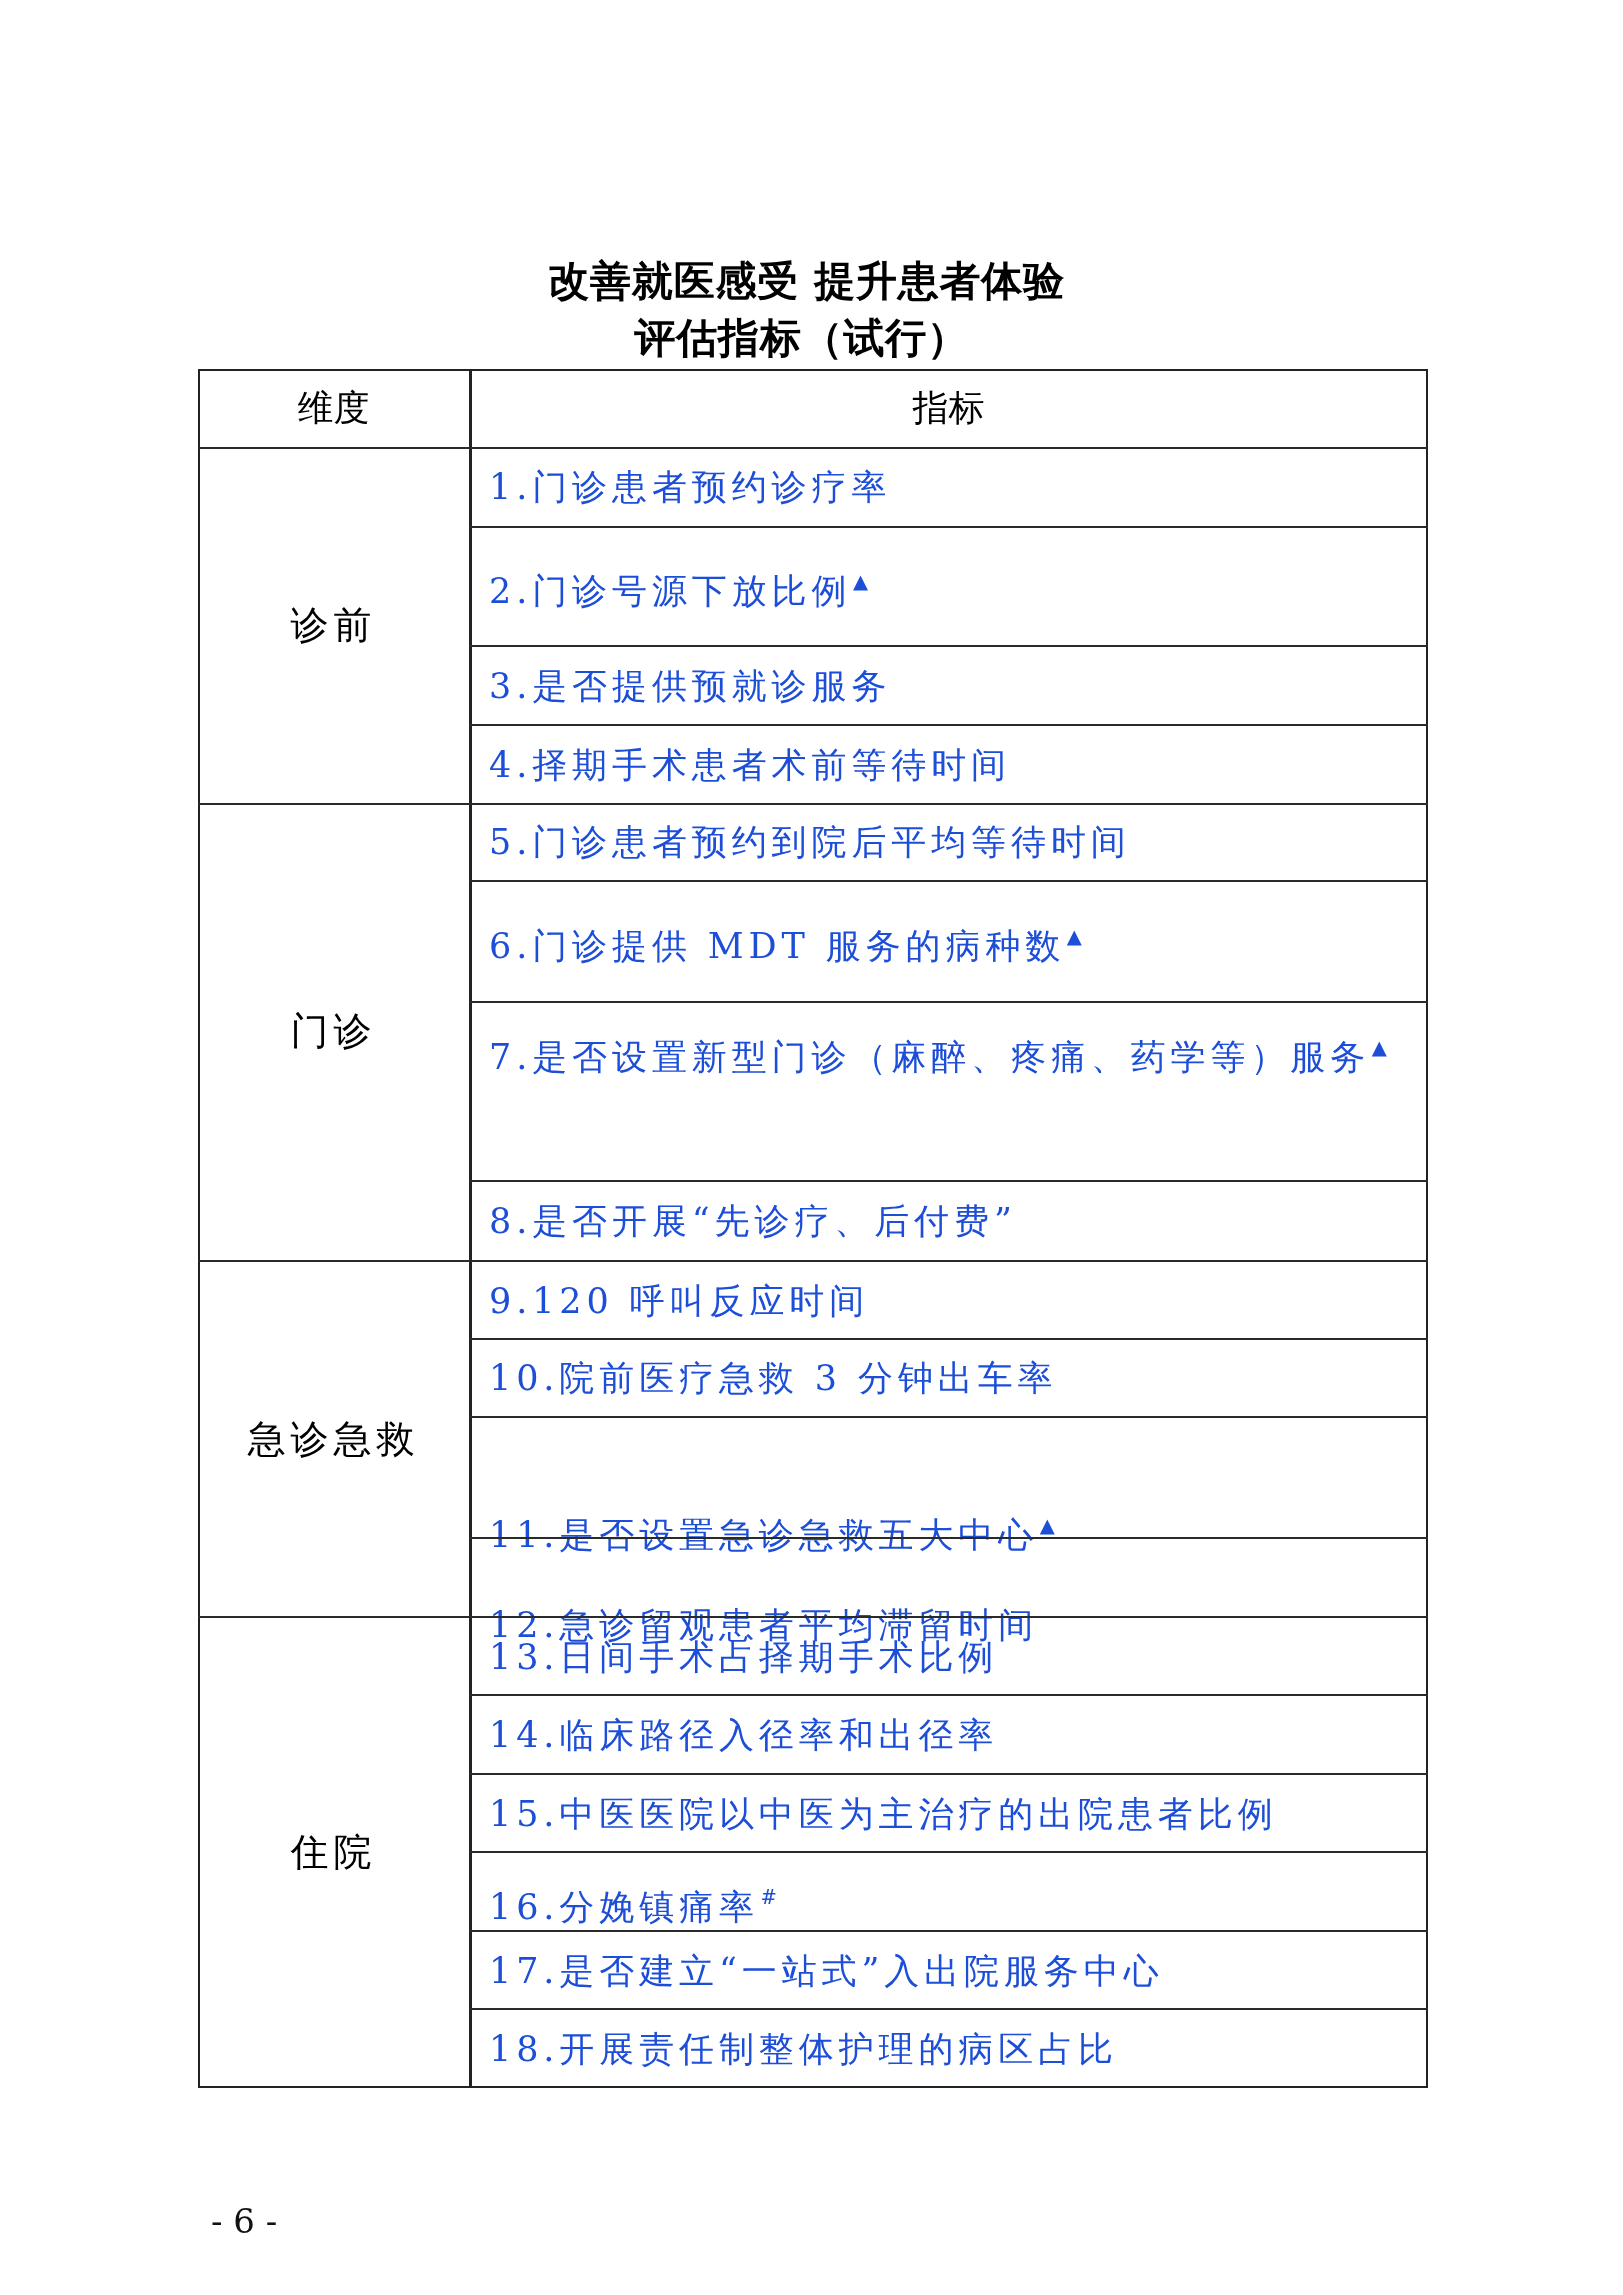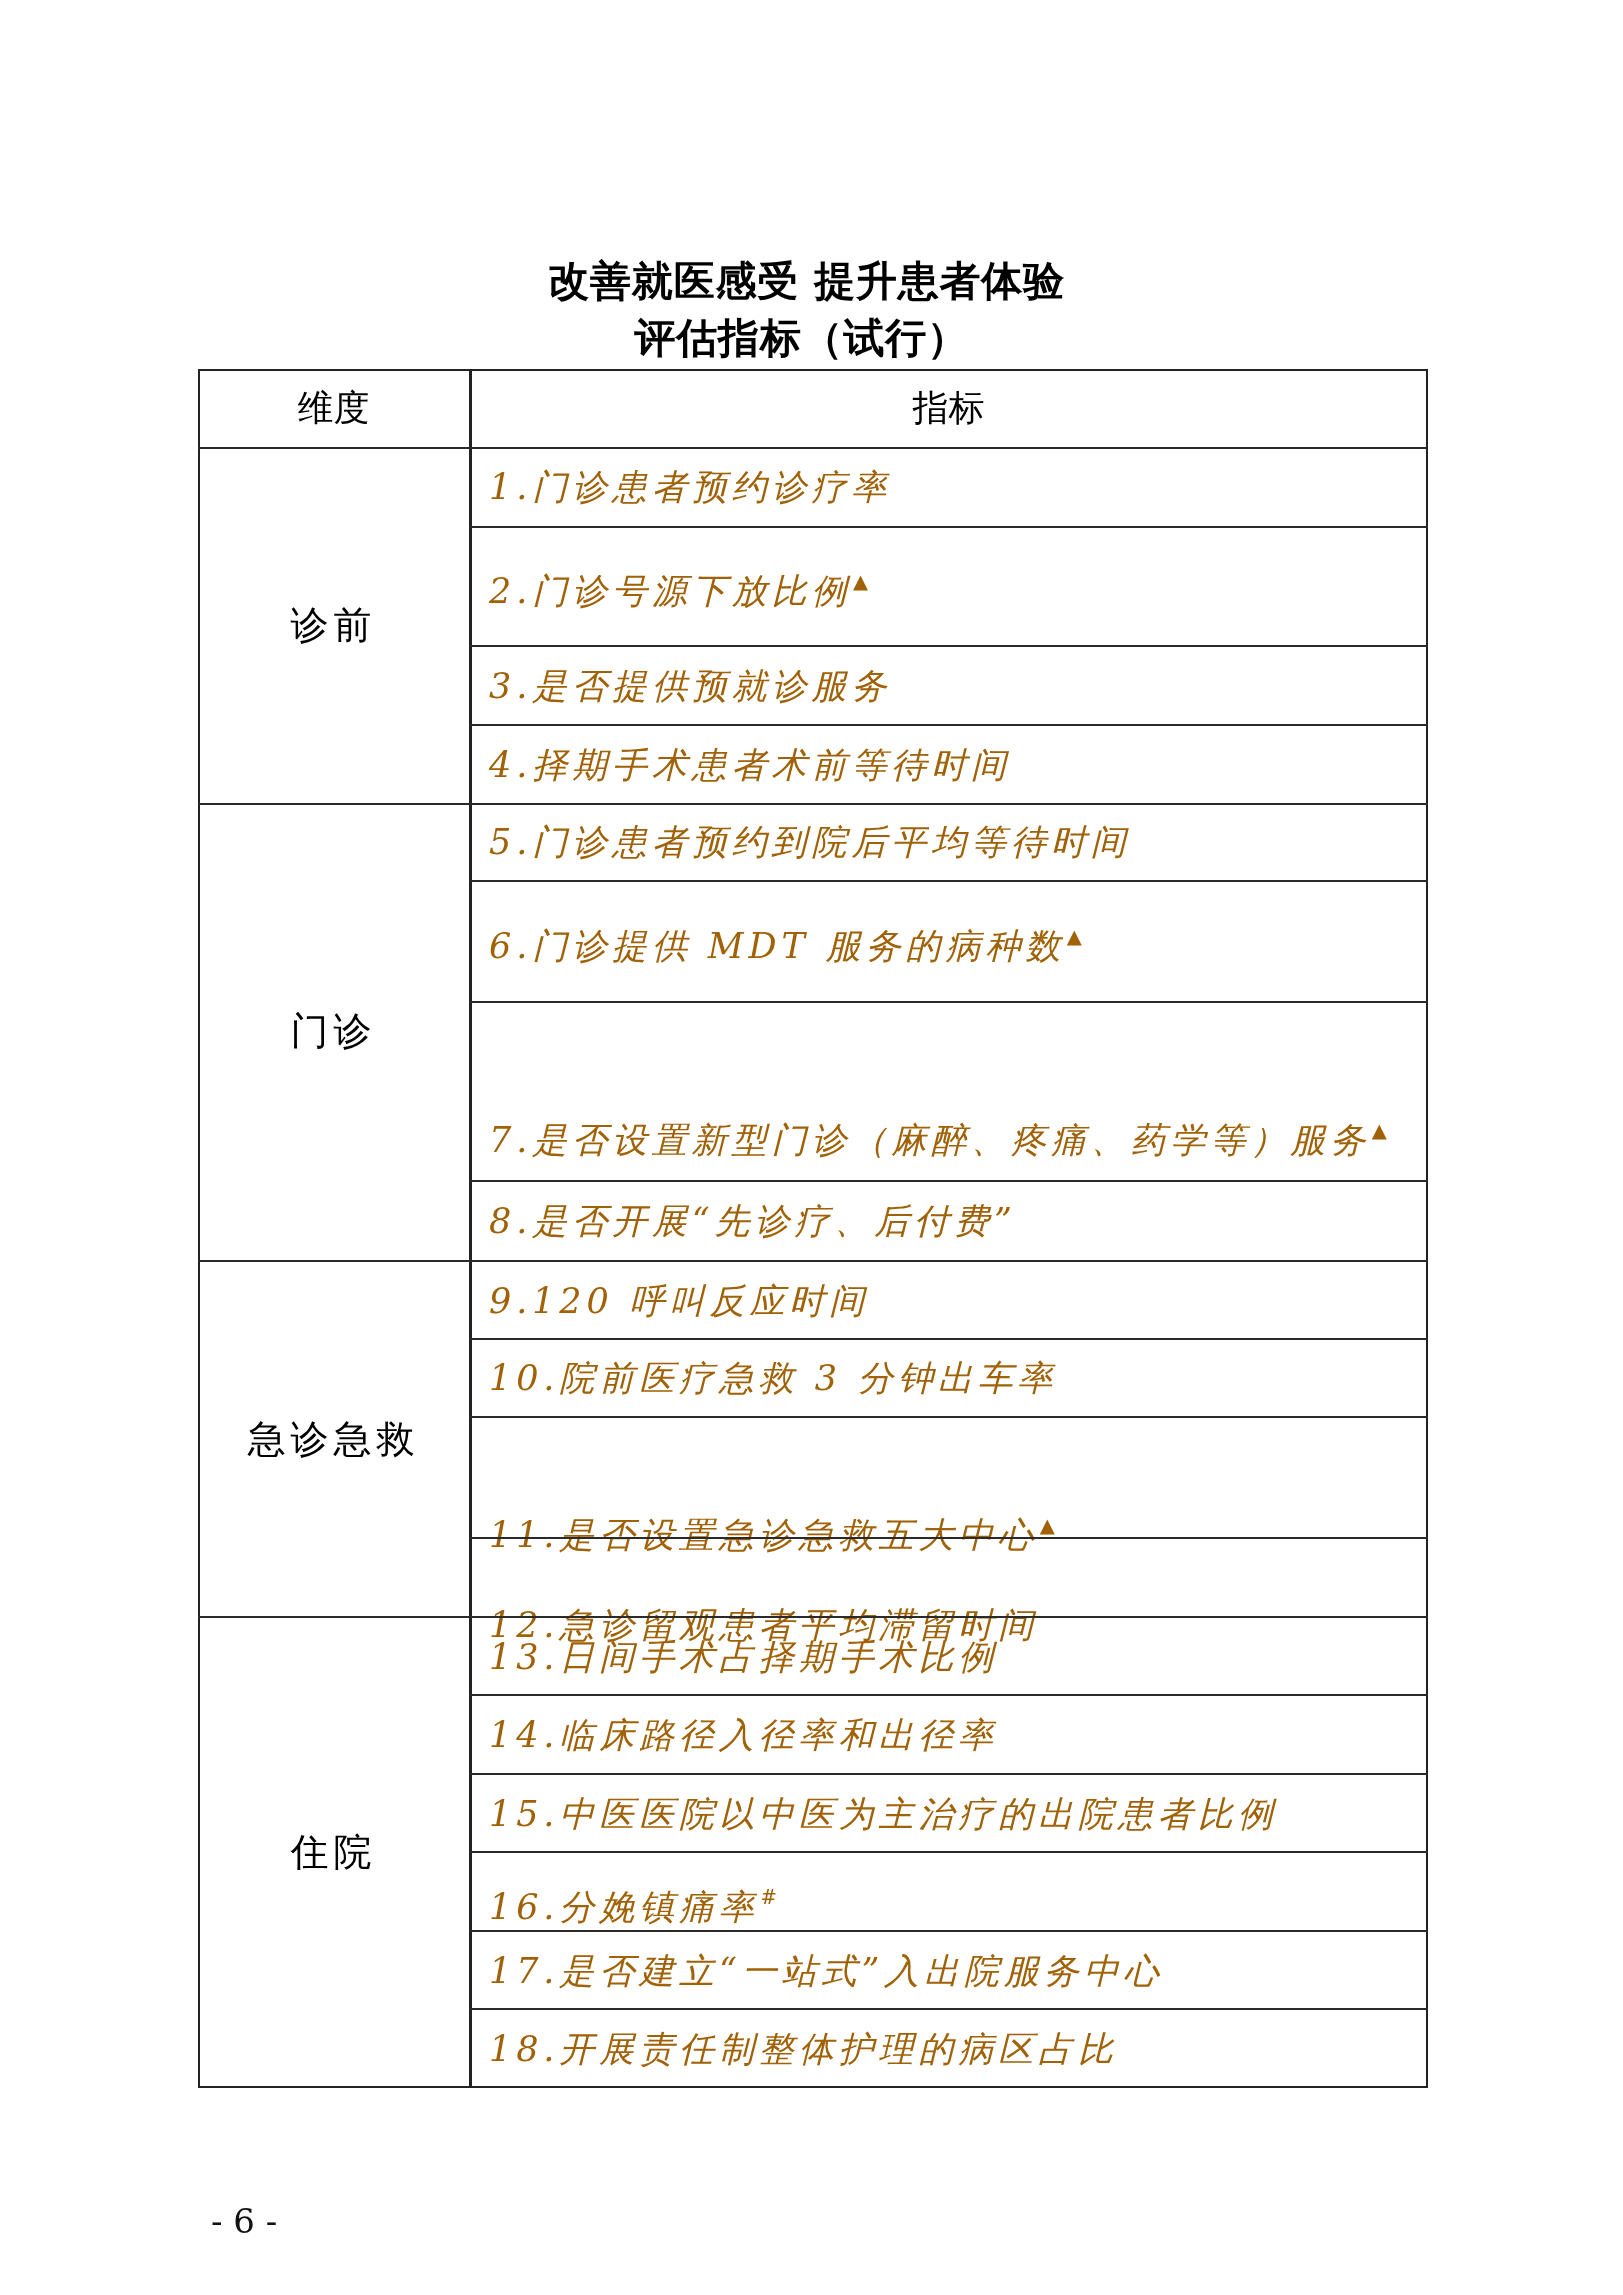--- a/index.html
+++ b/index.html
@@ -13,22 +13,22 @@
   .grid { position: absolute; left: 198px; top: 369px; width: 1230px; height: 1719px;
           border: 2.5px solid #222; box-sizing: border-box; }
   .cell { position: absolute; box-sizing: border-box; display: flex; align-items: center; }
   .hline { position: absolute; height: 1.6px; background: #2a2a2a; }
   .vline { position: absolute; width: 2.5px; background: #222; }
   .hdr { font-family: "DejaVu Sans", "Liberation Sans", sans-serif; font-size: 36px;
          justify-content: center; color: #000; }
   .dim { font-family: "DejaVu Sans", "Liberation Sans", sans-serif; font-size: 38px;
          justify-content: center; letter-spacing: 4.9px; color: #000; }
   .ind { font-size: 35px; padding-left: 18px; padding-right: 28px; letter-spacing: 4.9px;
-         line-height: 90px; color: #a16207; font-style: italic; }
-  .ind.wrap { line-height: 82px; align-items: flex-end; padding-top: 4.9px; }
+         line-height: 90px; color: #1d4ed8; }
+  .ind.wrap { line-height: 82px; align-items: flex-start; padding-top: 4.9px; }
   .mark { font-size: 19.6px; vertical-align: 14.7px; letter-spacing: 0; margin-left: 1.6px; }
   .page-num { position: absolute; left: 211px; top: 2201px; font-size: 34px;
               font-family: "DejaVu Serif", "Liberation Serif", serif; color: #111; }
 </style>
 </head>
 <body>
 
 <div id="t1" class="title">改善就医感受  提升患者体验</div>
 <div id="t2" class="title">评估指标（试行）</div>
 

